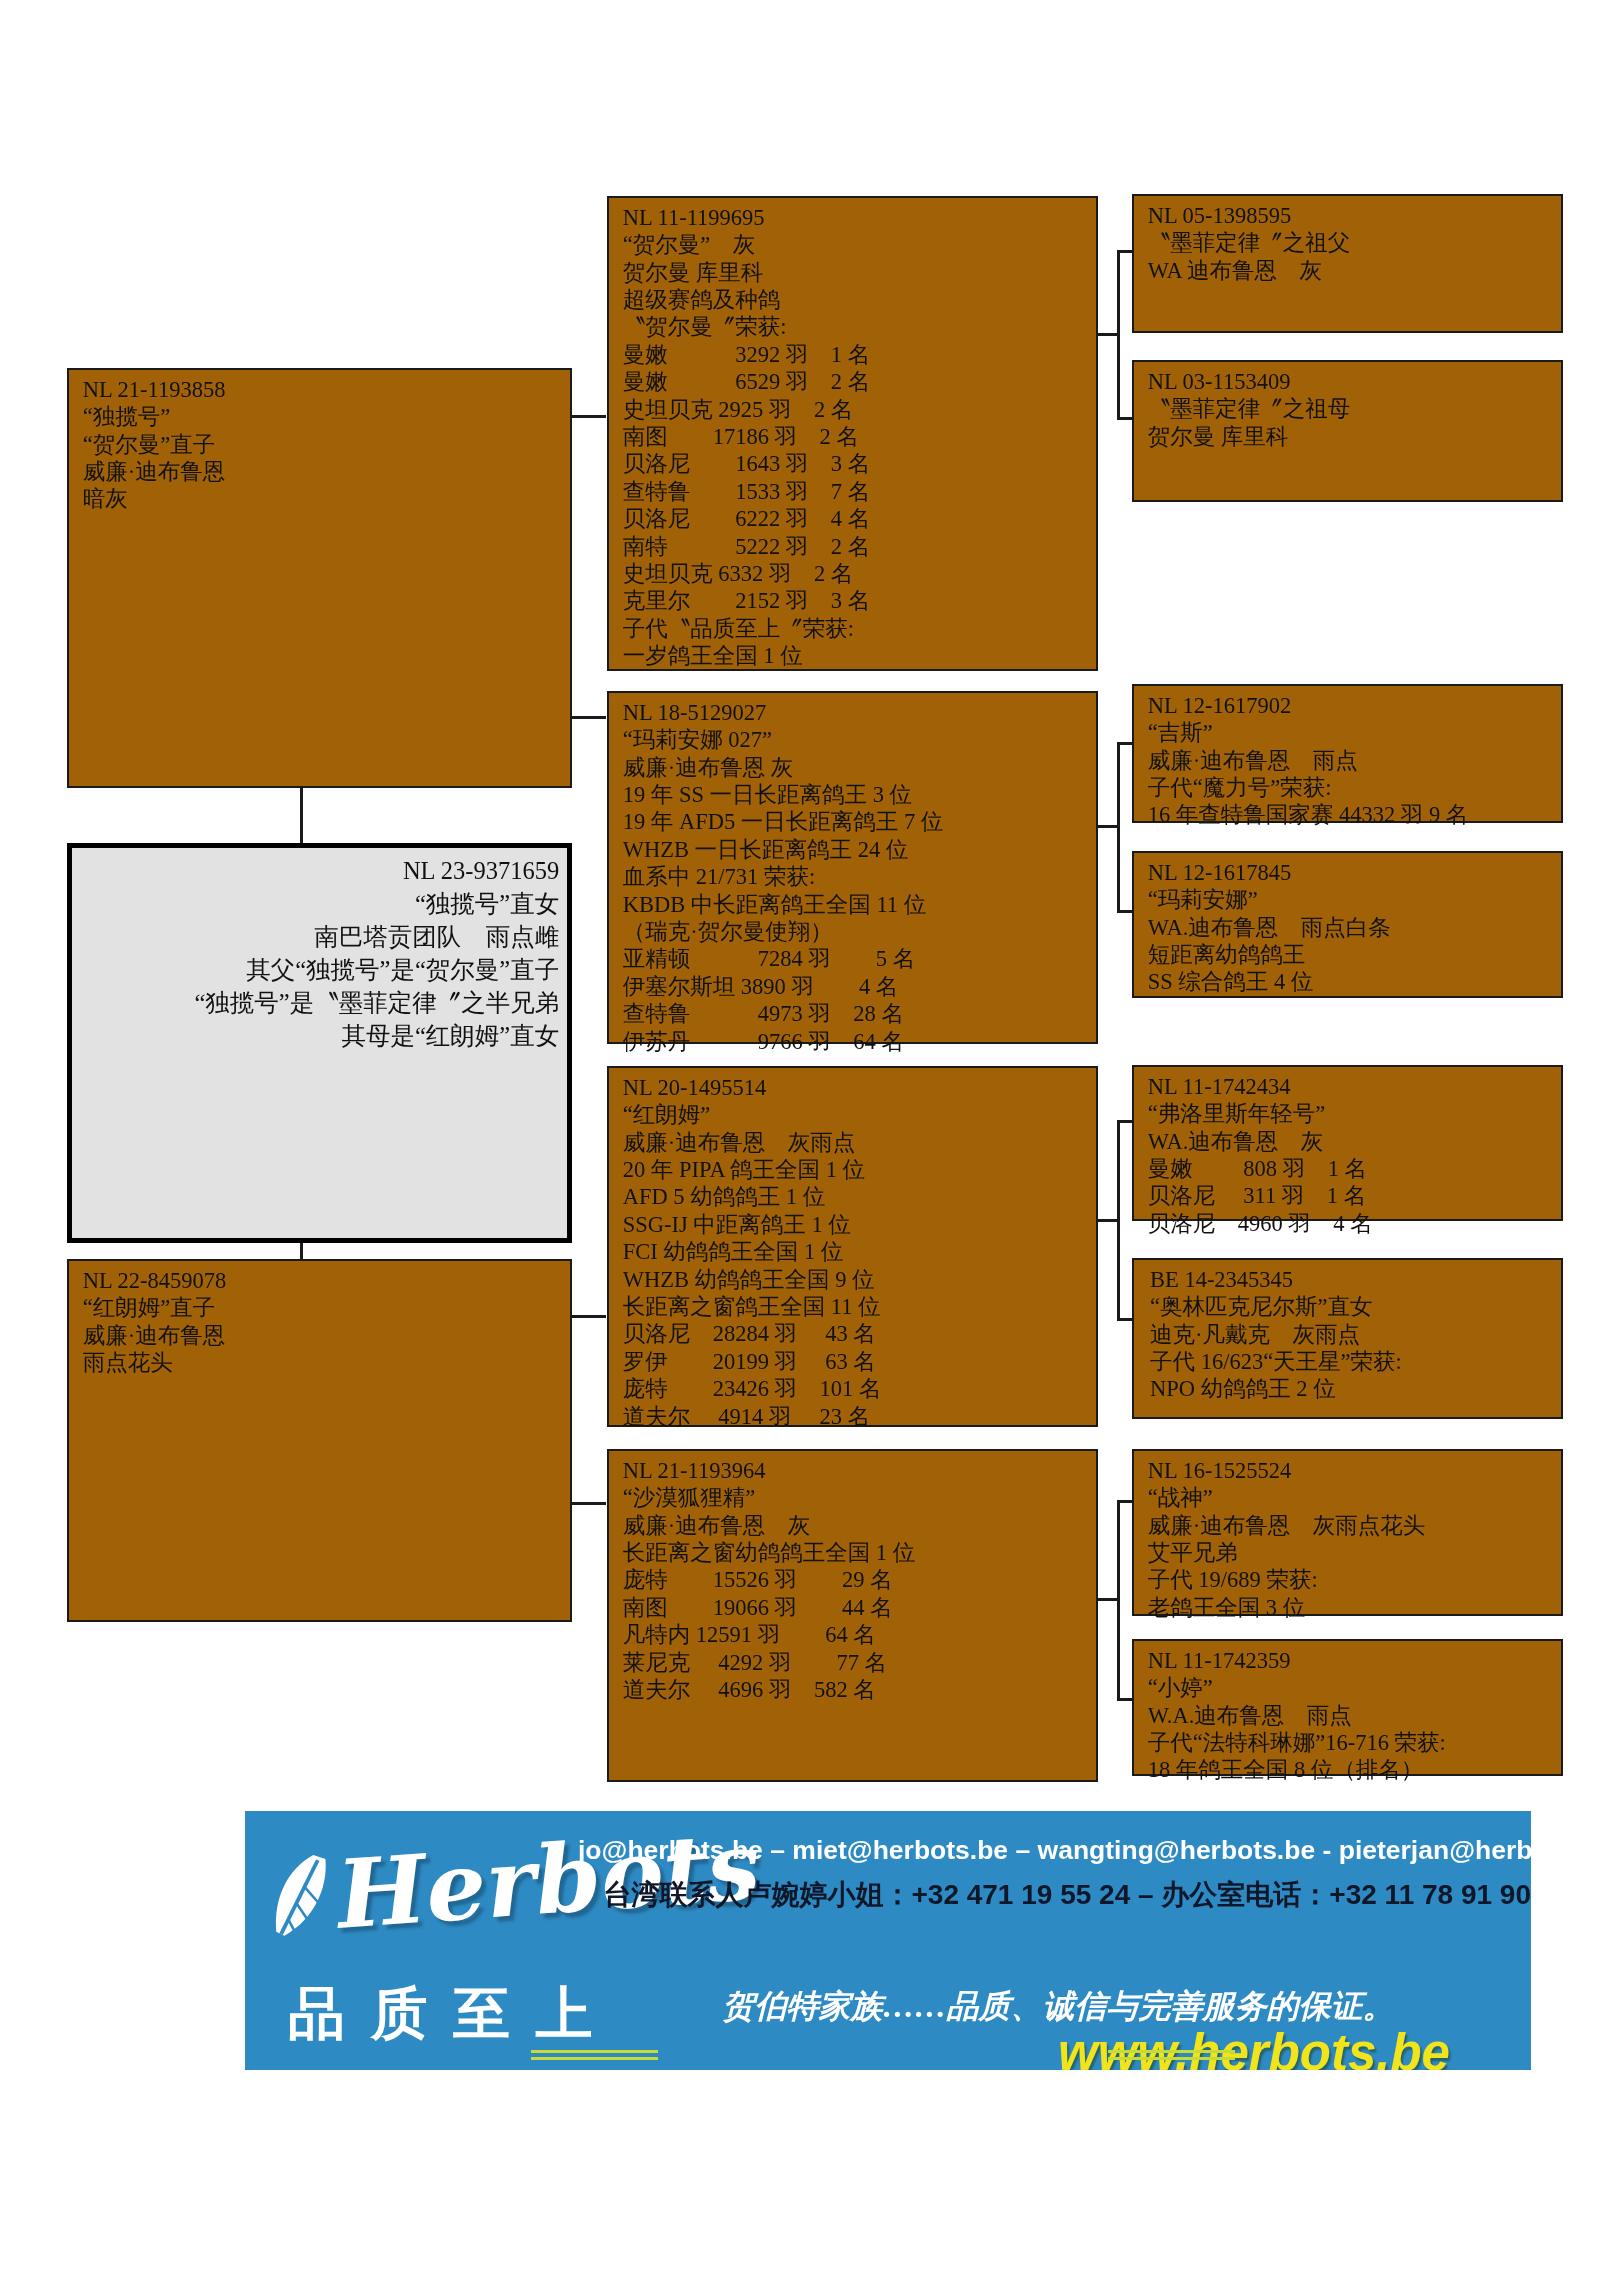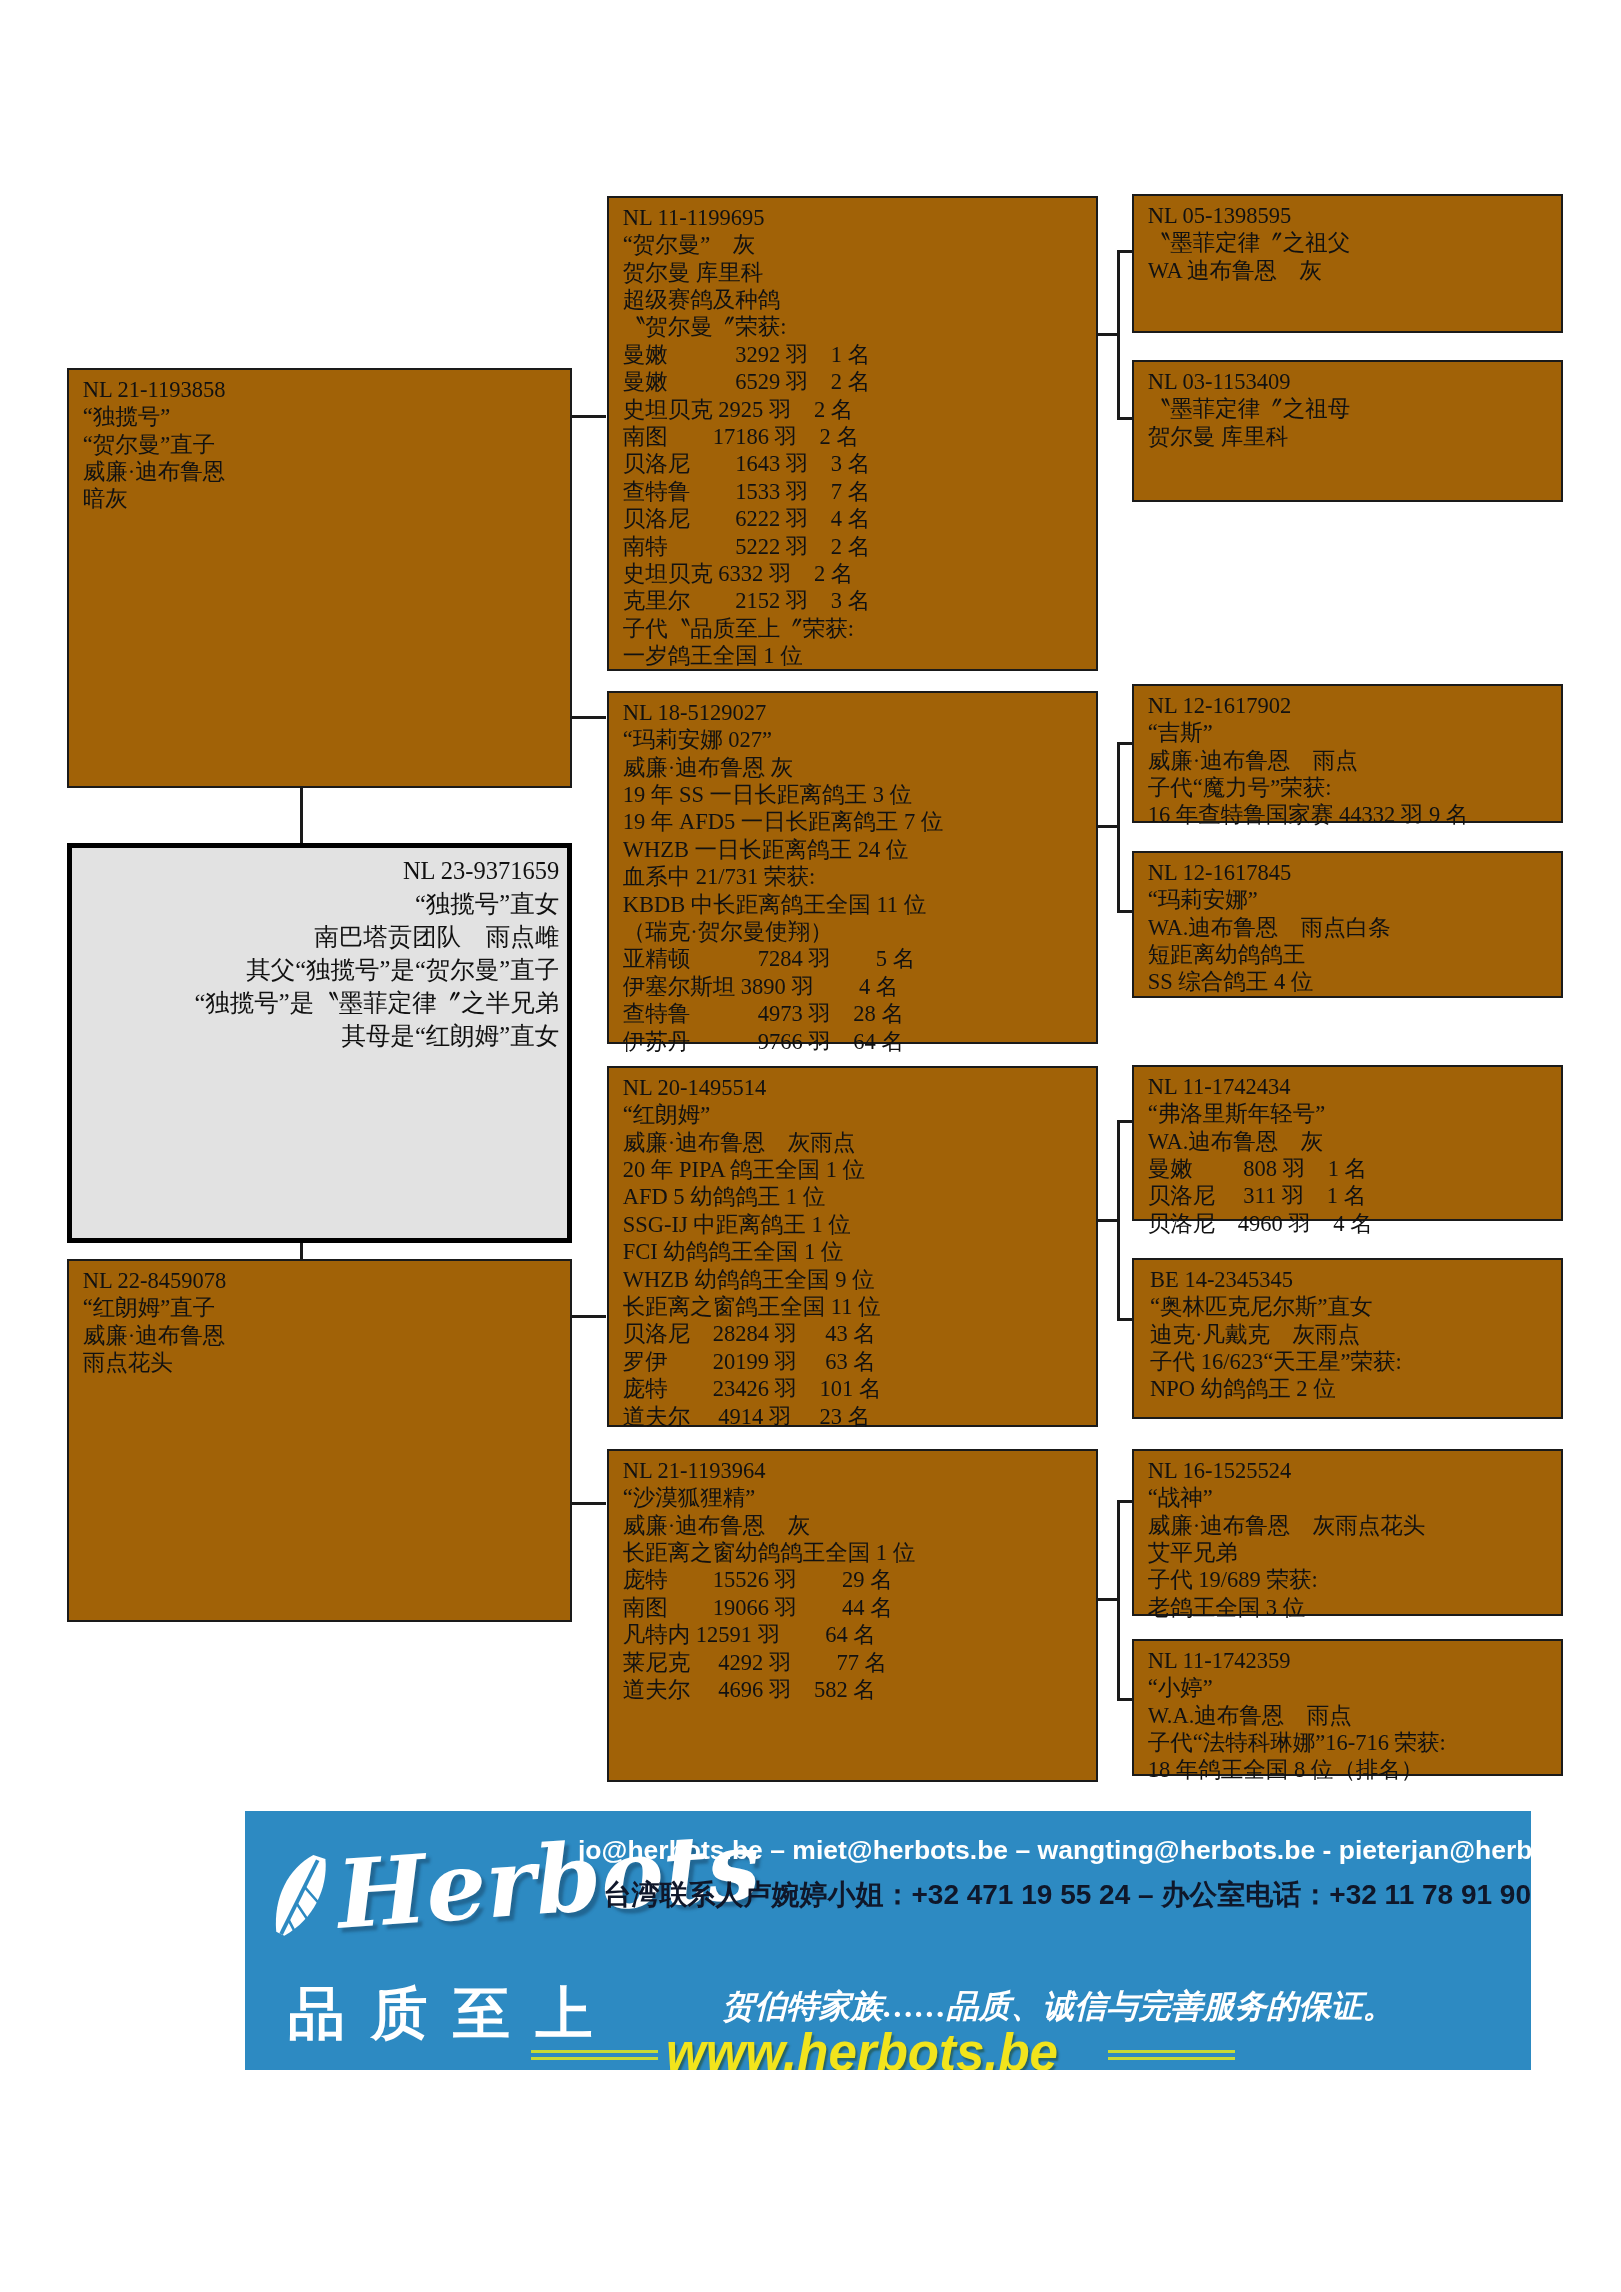--- a/index.html
+++ b/index.html
@@ -23,21 +23,21 @@
   .b-line1{position:absolute;left:333px;top:23.5px;width:953px;font-size:26.5px;font-weight:bold;
            color:#ffffff;white-space:nowrap;}
   .b-line2{position:absolute;left:333px;top:65px;width:953px;font-size:28px;font-weight:bold;
            color:#0f172a;white-space:nowrap;text-align:right;}
   .b-line3{position:absolute;left:333px;top:108px;width:953px;font-size:28px;font-weight:bold;
            color:#ffffff;white-space:nowrap;text-align:center;}
   .b-slogan{position:absolute;left:392px;top:174px;width:843px;font-size:32px;font-weight:bold;
             font-style:italic;color:#ffffff;white-space:nowrap;text-align:center;
             font-family:"Liberation Serif",serif;}
   .b-site{position:absolute;left:421px;top:212px;width:784px;font-size:51px;font-weight:bold;
-          font-style:italic;color:#f2e41c;white-space:nowrap;text-align:left;
+          font-style:italic;color:#f2e41c;white-space:nowrap;text-align:right;
           text-shadow:2px 2.9px 2px rgba(30,60,20,0.5);}
   .dline{position:absolute;top:239px;width:127px;height:3.9px;border-top:3.9px solid #c8da35;
          border-bottom:3.9px solid #c8da35;}
   .dline.left{left:286px;}
   .dline.right{left:863px;}
 </style>
 </head>
 <body>
 
 <div class="canvas">

